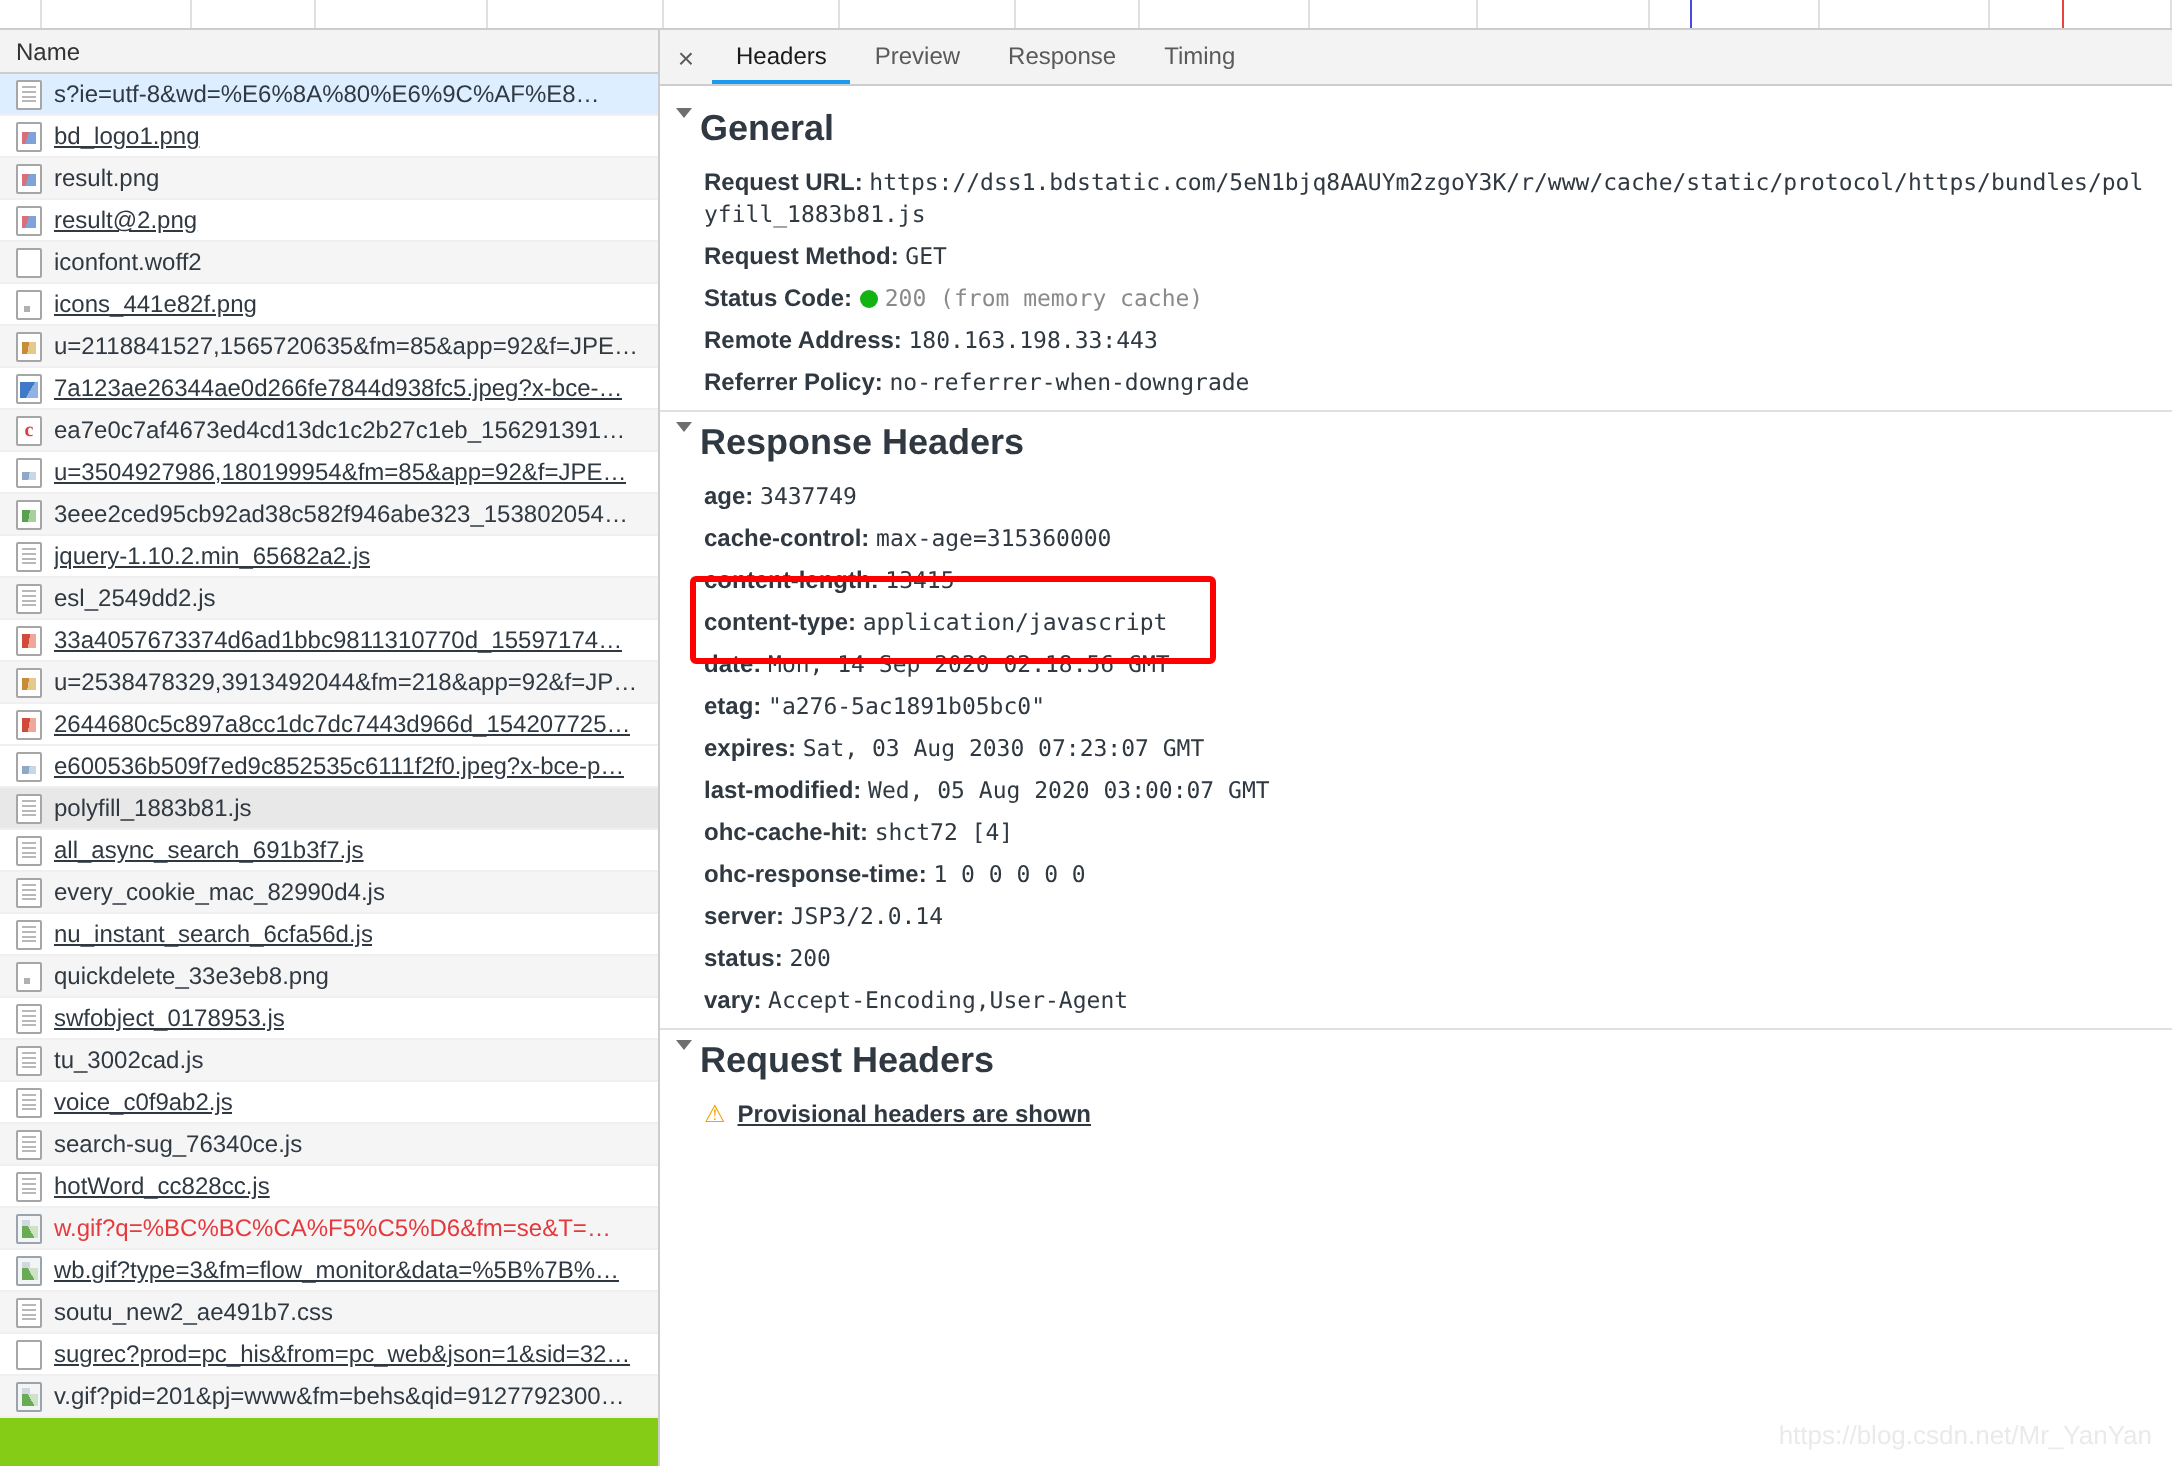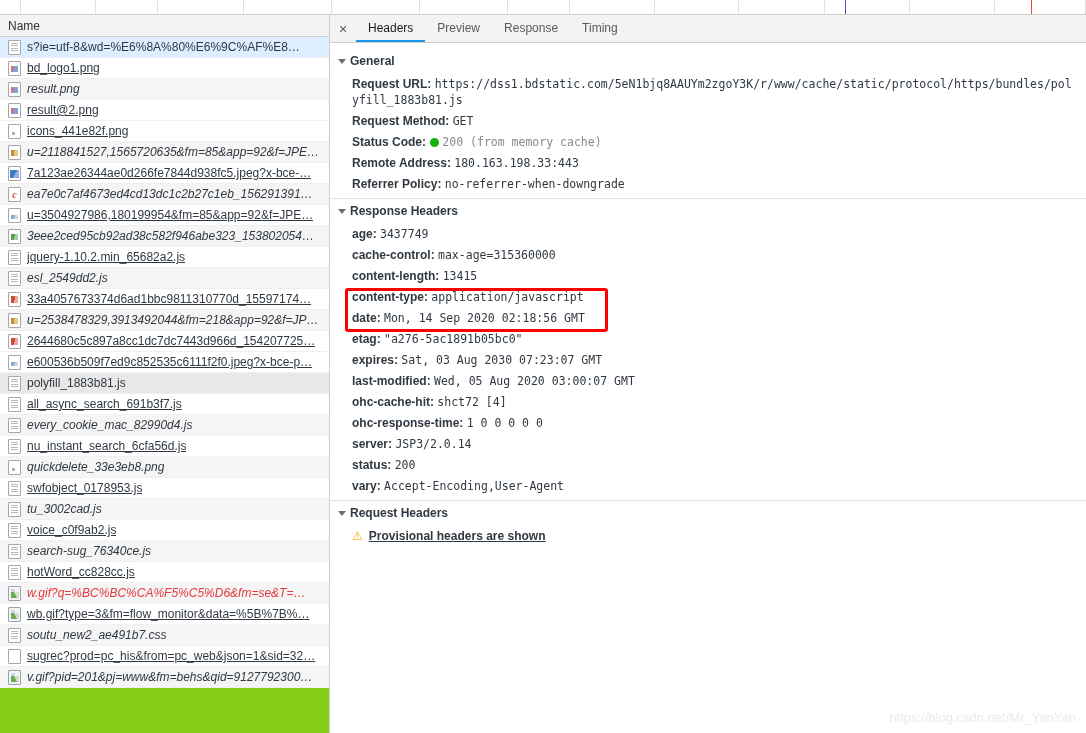--- a/index.html
+++ b/index.html
@@ -44,21 +44,21 @@
     font-size: 12px; color: #333;
   }
   .reqlist-body { flex: 1 1 auto; overflow: hidden; }
   .row {
     height: 21px;
     display: flex; align-items: center;
     padding-left: 8px;
     white-space: nowrap; overflow: hidden;
     border-bottom: 1px solid #f0f0f0;
   }
-  .row.odd { background: #f5f5f5; font-style: italic; }
+  .row.odd { background: #f5f5f5; }
   .row.even { background: #ffffff; text-decoration: underline; }
   .row.selected { background: #dceeff; }
   .row.active { background: #e8e8e8; }
   .row .fname {
     font-size: 12px; color: #303942;
     overflow: hidden; text-overflow: ellipsis; white-space: nowrap;
     max-width: 296px;
   }
   .row.err .fname { color: #e5393d; }
 
@@ -138,22 +138,22 @@
   .tab {
     padding: 0 12px; display: flex; align-items: center;
     font-size: 12px; color: #5a5a5a; cursor: pointer;
     border-bottom: 2px solid transparent;
   }
   .tab.active { color: #1a1a1a; border-bottom-color: #1a9bf0; }
 
   .detbody { flex: 1 1 auto; overflow: hidden; padding-top: 6px; position: relative; }
 
   .sect-title {
-    font-size: 12px; font-weight: bold; color: #303942;
-    padding: 5px 0 5px 8px; display: flex; align-items: center;
+    font-size: 18px; font-weight: bold; color: #303942;
+    padding: 5px 0 5px 8px; display: flex; 
   }
   .caret {
     display: inline-block; width: 0; height: 0; margin-right: 4px;
     border-left: 4px solid transparent; border-right: 4px solid transparent;
     border-top: 5px solid #6e6e6e;
   }
   .sect-rule { border-top: 1px solid #e0e0e0; margin: 4px 0 0 0; }
 
   .hrow {
     padding: 2.5px 8px 2.5px 22px;
@@ -228,20 +228,24 @@
             <span class="fname">bd_logo1.png</span>
           </div>
           <div class="row odd">
             <span class="ficon img"></span>
             <span class="fname">result.png</span>
           </div>
           <div class="row even">
             <span class="ficon img"></span>
             <span class="fname">result@2.png</span>
           </div>
+          <div class="row odd">
+            <span class="ficon plain"></span>
+            <span class="fname">iconfont.woff2</span>
+          </div>
           <div class="row even">
             <span class="ficon tiny"></span>
             <span class="fname">icons_441e82f.png</span>
           </div>
           <div class="row odd">
             <span class="ficon imgo"></span>
             <span class="fname">u=2118841527,1565720635&amp;fm=85&amp;app=92&amp;f=JPE…</span>
           </div>
           <div class="row even">
             <span class="ficon imgb"></span>

